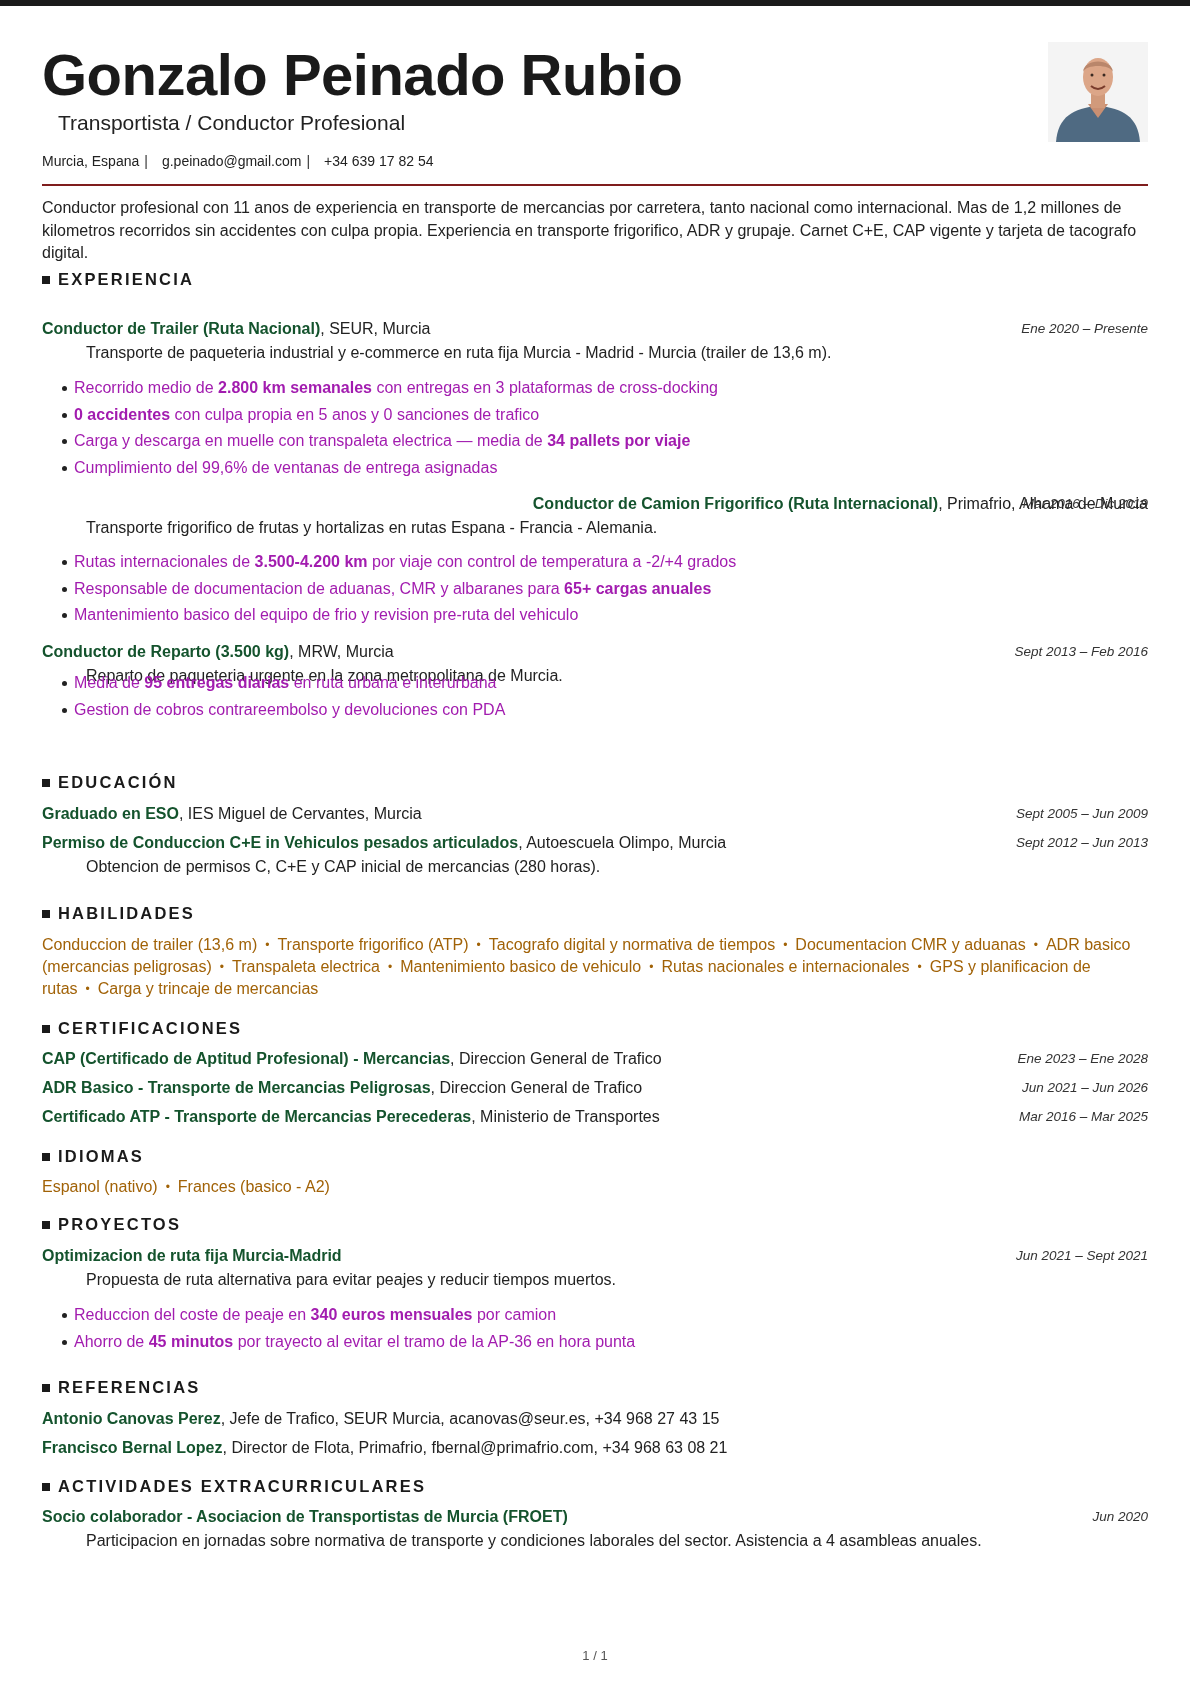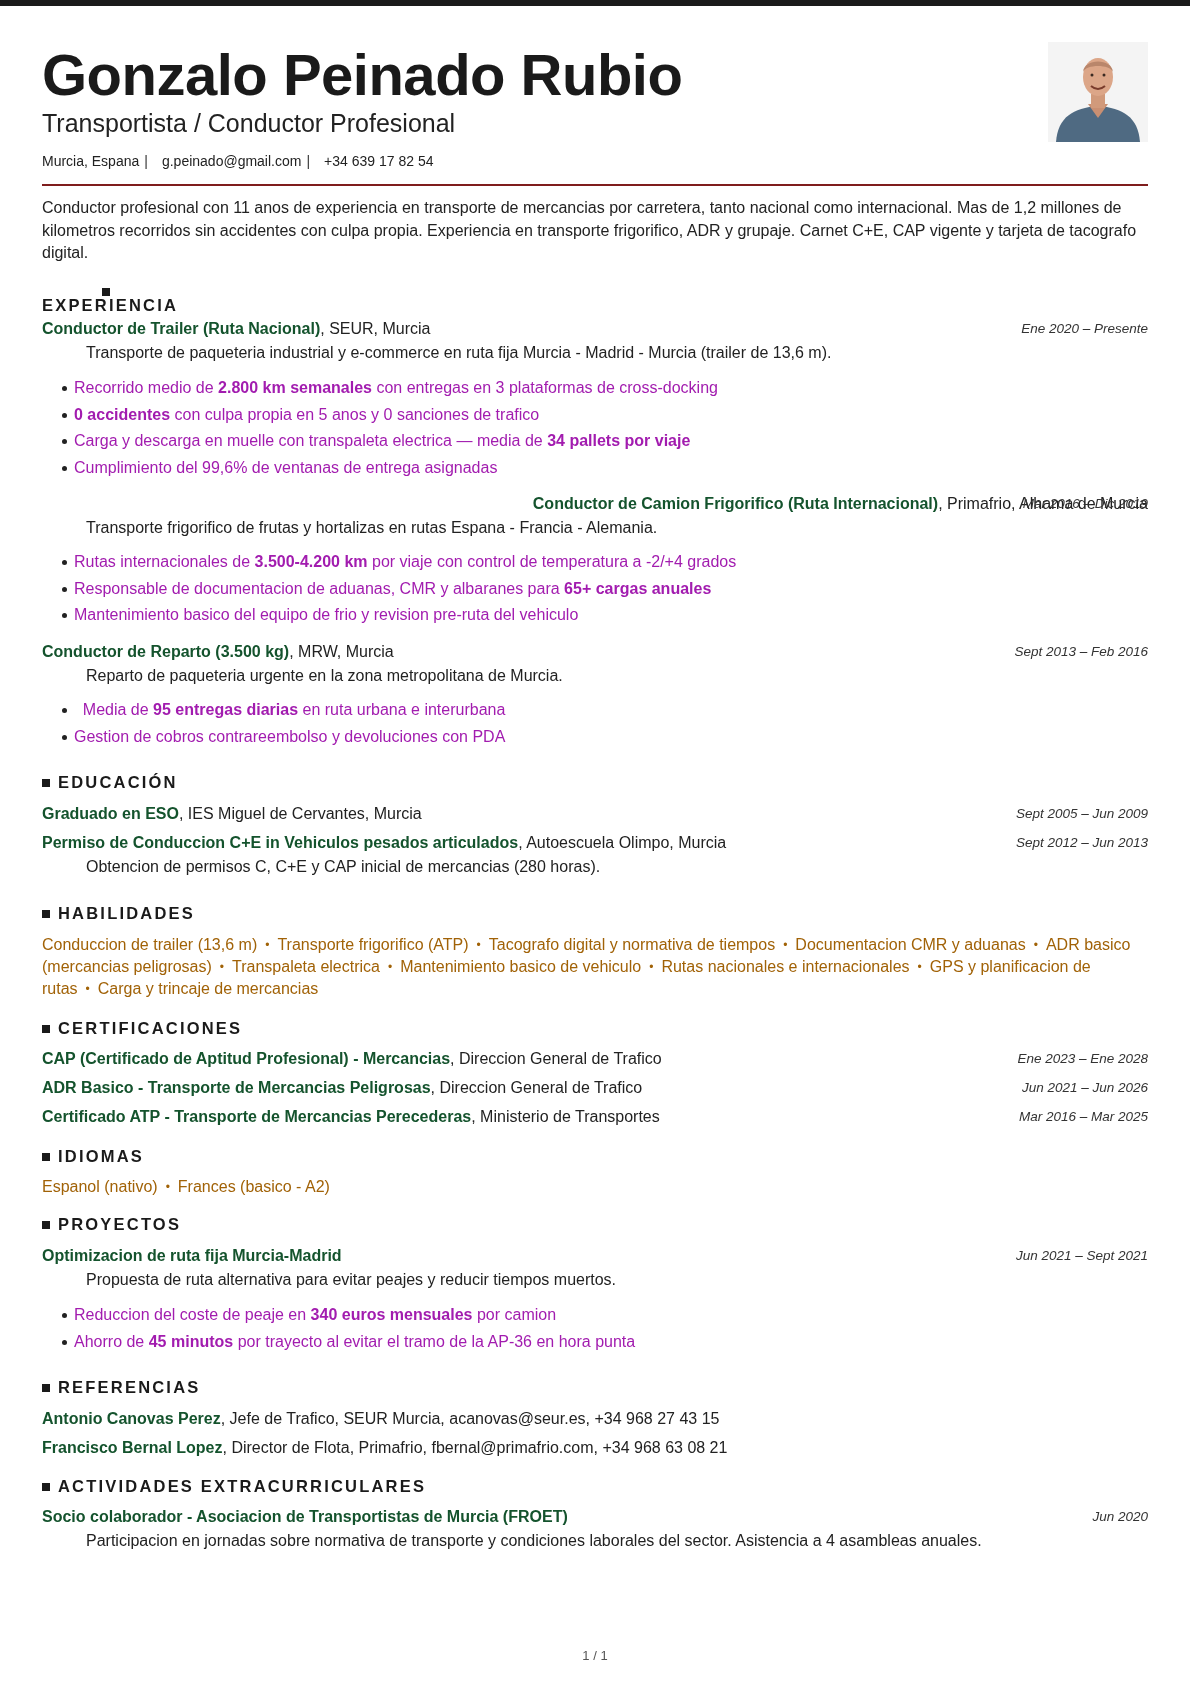--- a/index.html
+++ b/index.html
@@ -8,21 +8,21 @@
     font-family: "Liberation Sans", "DejaVu Sans", sans-serif;
     color: #1f1f1f;
     position: relative;
     overflow: hidden;
   }
   .topbar { position: absolute; left: 0; top: 0; width: 1190px; height: 6px; background: #1a1a1a; }
   .page { position: absolute; left: 42px; top: 0; width: 1106px; }
 
   .header { position: relative; height: 186px; border-bottom: 2px solid #7f1d1d; }
   .name { position: absolute; left: 0; top: 40px; font-size: 58px; font-weight: bold; letter-spacing: -0.5px; color: #1a1a1a; line-height: 70px; white-space: nowrap; }
-  .role { position: absolute; left: 0; top: 110px; font-size: 25px; color: #222; line-height: 26px; white-space: nowrap; }
+  .role { position: absolute; left: 16px; top: 110px; font-size: 21px; color: #222; line-height: 26px; white-space: nowrap; }
   .contact { position: absolute; left: 0; top: 151px; font-size: 14px; color: #222; line-height: 20px; white-space: nowrap; display: flex; }
   .contact .sep { margin: 0 14px 0 5px; color: #333; }
   .photo { position: absolute; right: 0; top: 42px; width: 100px; height: 100px; background: #f3f3f3; overflow: hidden; }
 
   .summary { position: absolute; top: 197px; left: 0; width: 1106px; font-size: 16px; line-height: 22.5px; color: #222; }
 
   .section-h { position: absolute; left: 0; font-size: 16.5px; font-weight: bold; letter-spacing: 2.2px; color: #1a1a1a; display: flex; align-items: center; white-space: nowrap; }
   .section-h .sq { width: 8px; height: 8px; background: #1a1a1a; margin-right: 8px; }
 
   .row { position: absolute; left: 0; width: 1106px; font-size: 16px; line-height: 22px; white-space: nowrap; color: #222; }
@@ -63,21 +63,21 @@
         <path d="M35 30 C36 16 64 16 65 30 C62 22 38 22 35 30 Z" fill="#b9866b"></path>
         <path d="M43 44 Q50 50 57 44" stroke="#7a3c2c" stroke-width="2" fill="none"></path>
         <circle cx="44" cy="33" r="1.5" fill="#3a2a22"></circle>
         <circle cx="56" cy="33" r="1.5" fill="#3a2a22"></circle>
       </svg>
     </div>
   </div>
 
   <div class="summary">Conductor profesional con 11 anos de experiencia en transporte de mercancias por carretera, tanto nacional como internacional. Mas de 1,2 millones de kilometros recorridos sin accidentes con culpa propia. Experiencia en transporte frigorifico, ADR y grupaje. Carnet C+E, CAP vigente y tarjeta de tacografo digital.</div>
 
-  <div class="section-h" style="top:288px;flex-direction:column;">
+  <div class="section-h" style="top:270px;">
     <span class="sq"></span>
     <span>EXPERIENCIA</span>
   </div>
 
   <div class="row" style="top:318px;">
     <b>Conductor de Trailer (Ruta Nacional)</b><span>, SEUR, Murcia</span>
     <span class="date">Ene 2020 – Presente</span>
   </div>
   <div class="desc" style="top:342px;">Transporte de paqueteria industrial y e-commerce en ruta fija Murcia - Madrid - Murcia (trailer de 13,6 m).</div>
   <ul class="bullets" style="top:375px;">
@@ -96,21 +96,21 @@
     <li><span>Rutas internacionales de </span><b>3.500-4.200 km</b><span> por viaje con control de temperatura a -2/+4 grados</span></li>
     <li><span>Responsable de documentacion de aduanas, CMR y albaranes para </span><b>65+ cargas anuales</b><span></span></li>
     <li><span>Mantenimiento basico del equipo de frio y revision pre-ruta del vehiculo</span><b></b><span></span></li>
   </ul>
 
   <div class="row" style="top:641px;">
     <b>Conductor de Reparto (3.500 kg)</b><span>, MRW, Murcia</span>
     <span class="date">Sept 2013 – Feb 2016</span>
   </div>
   <div class="desc" style="top:665px;">Reparto de paqueteria urgente en la zona metropolitana de Murcia.</div>
-  <ul class="bullets" style="top:697px;text-align:right;">
+  <ul class="bullets" style="top:670px;">
     <li><span>Media de </span><b>95 entregas diarias</b><span> en ruta urbana e interurbana</span></li>
     <li><span>Gestion de cobros contrareembolso y devoluciones con PDA</span><b></b><span></span></li>
   </ul>
 
   <div class="section-h" style="top:773px;">
     <span class="sq"></span>
     <span>EDUCACIÓN</span>
   </div>
   <div class="row" style="top:803px;">
     <b>Graduado en ESO</b><span>, IES Miguel de Cervantes, Murcia</span>

